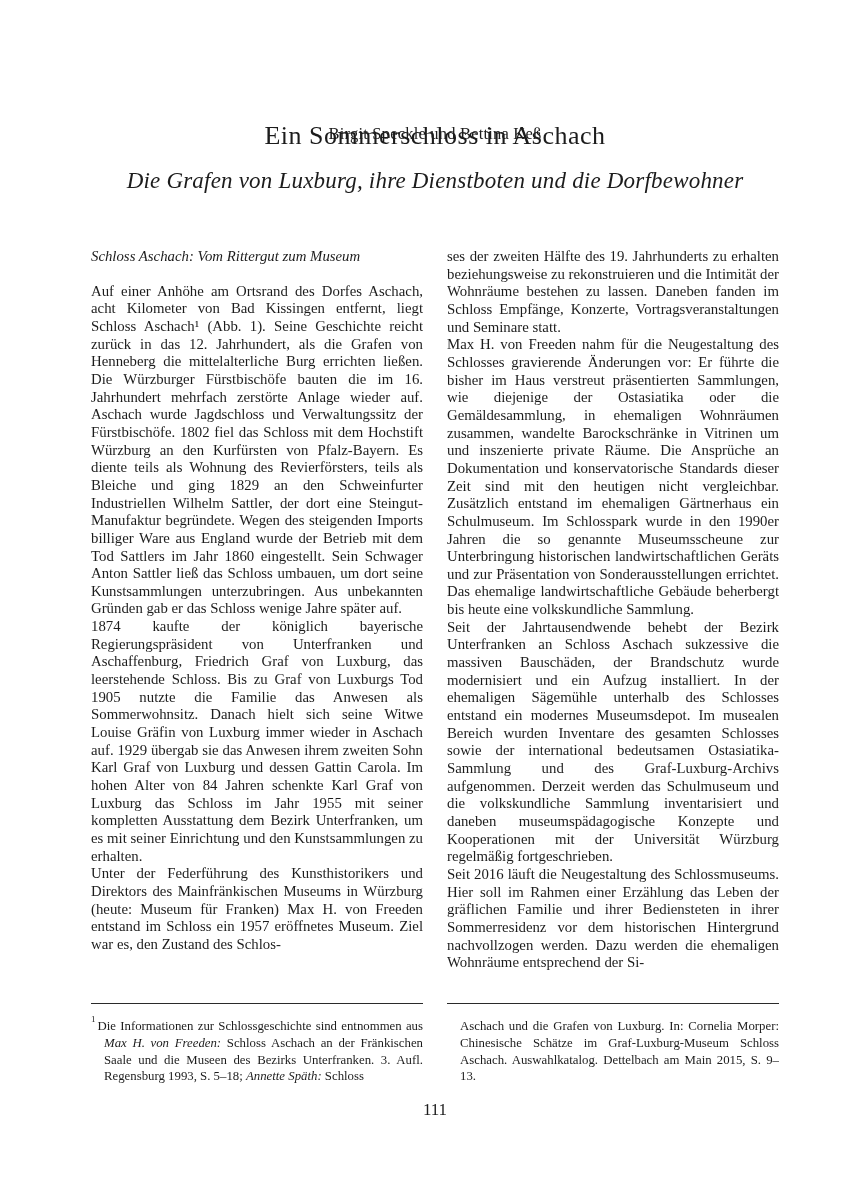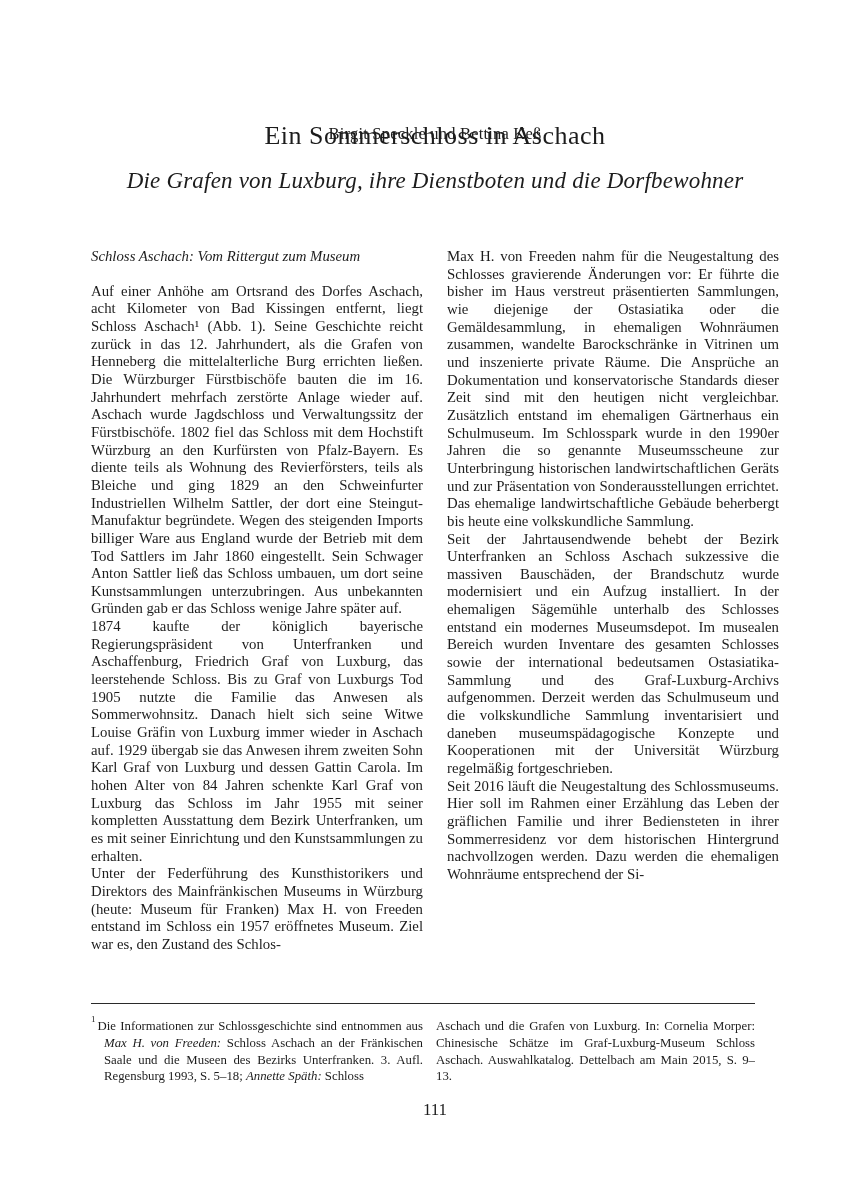--- a/index.html
+++ b/index.html
@@ -60,20 +60,21 @@
     margin: 0;
     font-size: 14.8px;
     line-height: 17.65px;
     text-align: justify;
   }
   
   .footnotes {
     position: absolute; left: 91px; top: 1003px;
     width: 688px;
     display: flex;
+    gap: 24px;
   }
   .fn-col {
     width: 332px;
     border-top: 1px solid #2a2a2a;
     padding-top: 14px;
   }
   .fn-text {
     margin: 0;
     font-size: 12.8px;
     line-height: 16.8px;
@@ -112,20 +113,21 @@
     <section class="col">
       <h2 class="sec-heading">
         <span class="line">Schloss Aschach: Vom Rittergut zum Museum</span>
       </h2>
       <p class="body-p">Auf einer Anhöhe am Ortsrand des Dorfes Aschach, acht Kilometer von Bad Kissingen entfernt, liegt Schloss Aschach¹ (Abb. 1). Seine Geschichte reicht zurück in das 12. Jahrhundert, als die Grafen von Henneberg die mittelalterliche Burg errichten ließen. Die Würzburger Fürstbischöfe bauten die im 16. Jahrhundert mehrfach zerstörte Anlage wieder auf. Aschach wurde Jagdschloss und Verwaltungssitz der Fürstbischöfe. 1802 fiel das Schloss mit dem Hochstift Würzburg an den Kurfürsten von Pfalz-Bayern. Es diente teils als Wohnung des Revierförsters, teils als Bleiche und ging 1829 an den Schweinfurter Industriellen Wilhelm Sattler, der dort eine Steingut-Manufaktur begründete. Wegen des steigenden Imports billiger Ware aus England wurde der Betrieb mit dem Tod Sattlers im Jahr 1860 eingestellt. Sein Schwager Anton Sattler ließ das Schloss umbauen, um dort seine Kunstsammlungen unterzubringen. Aus unbekannten Gründen gab er das Schloss wenige Jahre später auf.</p>
       <p class="body-p">1874 kaufte der königlich bayerische Regierungspräsident von Unterfranken und Aschaffenburg, Friedrich Graf von Luxburg, das leerstehende Schloss. Bis zu Graf von Luxburgs Tod 1905 nutzte die Familie das Anwesen als Sommerwohnsitz. Danach hielt sich seine Witwe Louise Gräfin von Luxburg immer wieder in Aschach auf. 1929 übergab sie das Anwesen ihrem zweiten Sohn Karl Graf von Luxburg und dessen Gattin Carola. Im hohen Alter von 84 Jahren schenkte Karl Graf von Luxburg das Schloss im Jahr 1955 mit seiner kompletten Ausstattung dem Bezirk Unterfranken, um es mit seiner Einrichtung und den Kunstsammlungen zu erhalten.</p>
       <p class="body-p">Unter der Federführung des Kunsthistorikers und Direktors des Mainfränkischen Museums in Würzburg (heute: Museum für Franken) Max H. von Freeden entstand im Schloss ein 1957 eröffnetes Museum. Ziel war es, den Zustand des Schlos-</p>
     </section>
 
     <section class="col">
+      <p class="body-p">ses der zweiten Hälfte des 19. Jahrhunderts zu erhalten beziehungsweise zu rekonstruieren und die Intimität der Wohnräume bestehen zu lassen. Daneben fanden im Schloss Empfänge, Konzerte, Vortragsveranstaltungen und Seminare statt.</p>
       <p class="body-p">Max H. von Freeden nahm für die Neugestaltung des Schlosses gravierende Änderungen vor: Er führte die bisher im Haus verstreut präsentierten Sammlungen, wie diejenige der Ostasiatika oder die Gemäldesammlung, in ehemaligen Wohnräumen zusammen, wandelte Barockschränke in Vitrinen um und inszenierte private Räume. Die Ansprüche an Dokumentation und konservatorische Standards dieser Zeit sind mit den heutigen nicht vergleichbar. Zusätzlich entstand im ehemaligen Gärtnerhaus ein Schulmuseum. Im Schlosspark wurde in den 1990er Jahren die so genannte Museumsscheune zur Unterbringung historischen landwirtschaftlichen Geräts und zur Präsentation von Sonderausstellungen errichtet. Das ehemalige landwirtschaftliche Gebäude beherbergt bis heute eine volkskundliche Sammlung.</p>
       <p class="body-p">Seit der Jahrtausendwende behebt der Bezirk Unterfranken an Schloss Aschach sukzessive die massiven Bauschäden, der Brandschutz wurde modernisiert und ein Aufzug installiert. In der ehemaligen Sägemühle unterhalb des Schlosses entstand ein modernes Museumsdepot. Im musealen Bereich wurden Inventare des gesamten Schlosses sowie der international bedeutsamen Ostasiatika-Sammlung und des Graf-Luxburg-Archivs aufgenommen. Derzeit werden das Schulmuseum und die volkskundliche Sammlung inventarisiert und daneben museumspädagogische Konzepte und Kooperationen mit der Universität Würzburg regelmäßig fortgeschrieben.</p>
       <p class="body-p">Seit 2016 läuft die Neugestaltung des Schlossmuseums. Hier soll im Rahmen einer Erzählung das Leben der gräflichen Familie und ihrer Bediensteten in ihrer Sommerresidenz vor dem historischen Hintergrund nachvollzogen werden. Dazu werden die ehemaligen Wohnräume entsprechend der Si-</p>
     </section>
   </main>
 
   <footer class="footnotes">
     <div class="fn-col">
       <p class="fn-text hanging"><sup>1</sup><span><span>Die Informationen zur Schlossgeschichte sind entnommen aus </span><span class="it">Max H. von Freeden:</span><span> Schloss Aschach an der Fränkischen Saale und die Museen des Bezirks Unterfranken. 3. Aufl. Regensburg 1993, S. 5–18; </span><span class="it">Annette Späth:</span><span> Schloss</span></span></p>
     </div>

